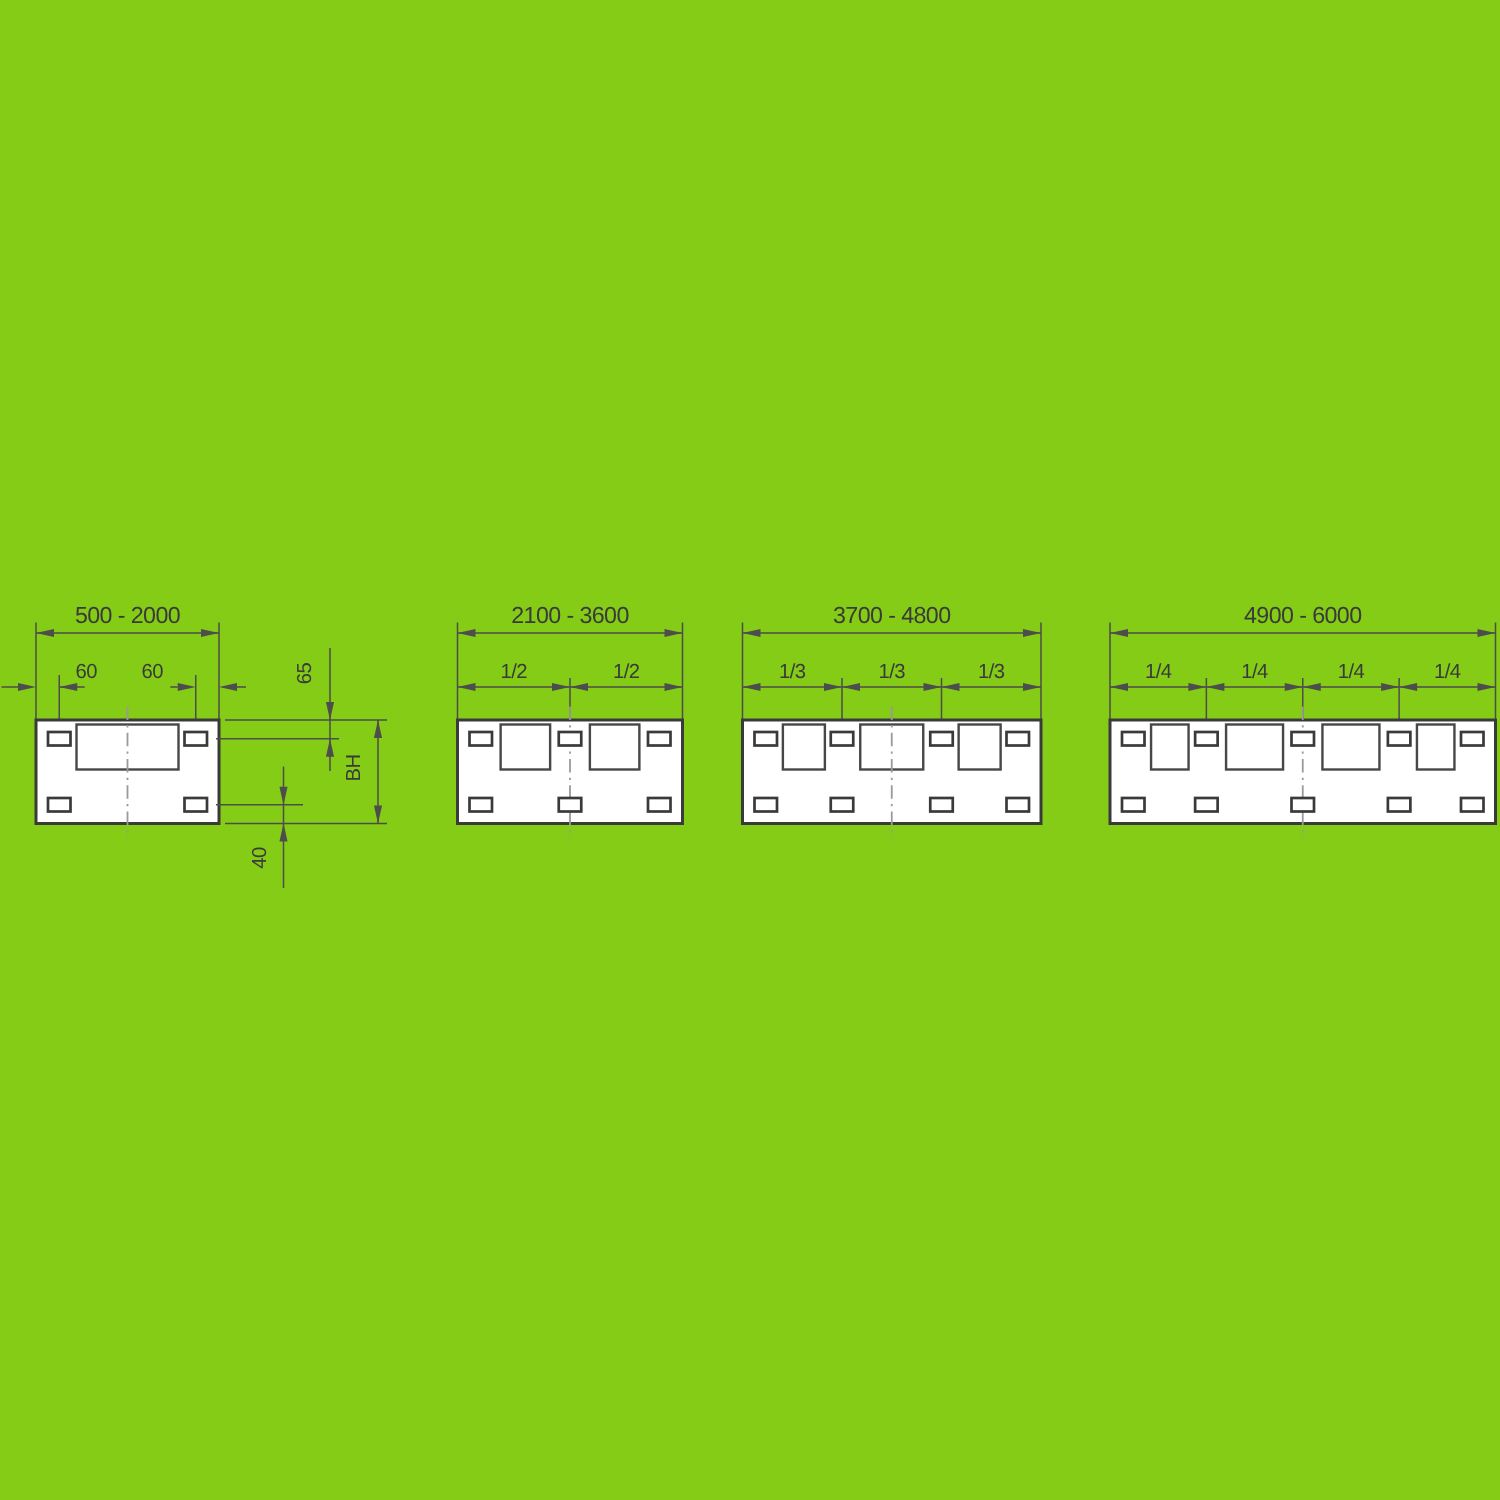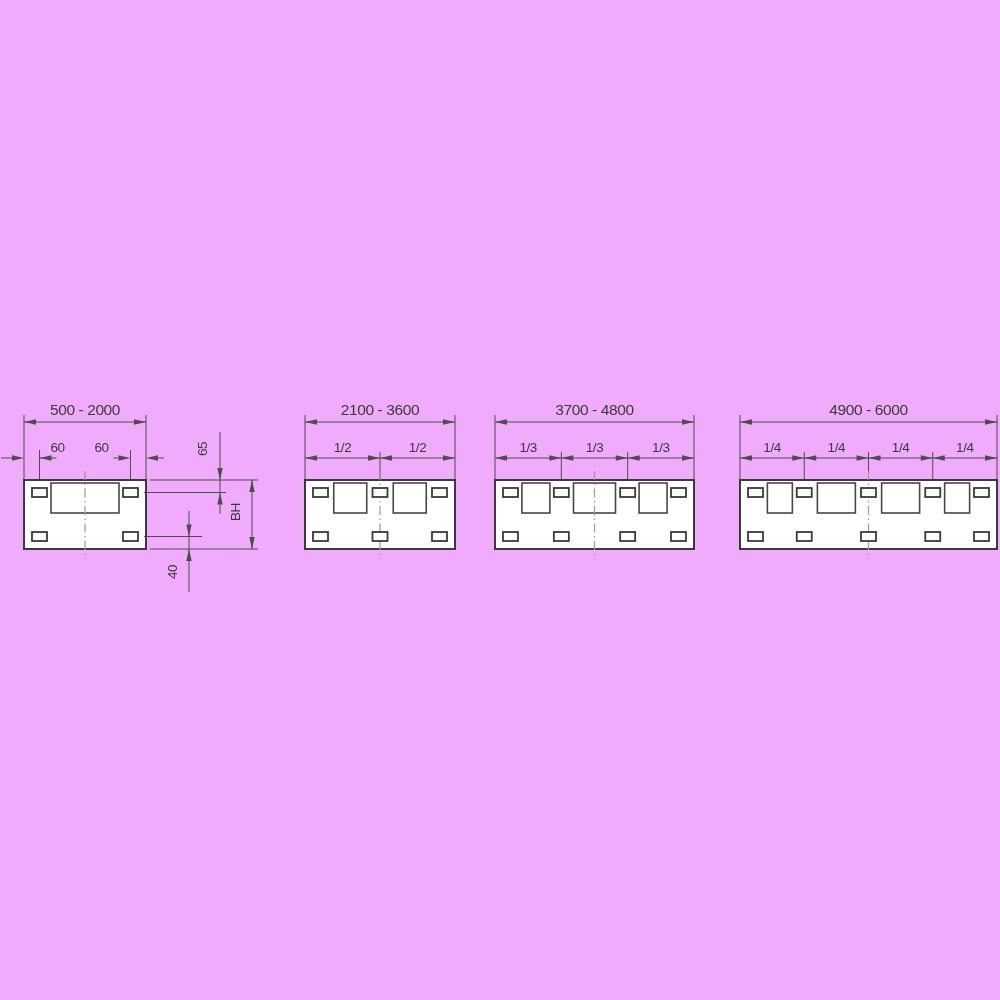--- a/index.html
+++ b/index.html
@@ -1,16 +1,16 @@
 <!DOCTYPE html>
 <html><head>
 <meta charset="utf-8">
 <style>
   html,body{margin:0;padding:0;background:#ffffff;}
-  .stage{position:relative;width:1000px;height:1000px;background:#f0abfc;overflow:hidden;}
+  .stage{position:relative;width:1000px;height:1000px;background:#84cc16;overflow:hidden;}
   svg text{font-family:"Liberation Sans","DejaVu Sans",sans-serif;letter-spacing:-0.4px;}
   .range-label{font-size:15.5px;}
   .seg-label{font-size:13.5px;}
   .side-label{font-size:13.5px;}
 </style>
 </head>
 <body>
 
 <div class="stage">
   <svg id="canvas" width="1000" height="1000" viewBox="0 0 1000 1000">

